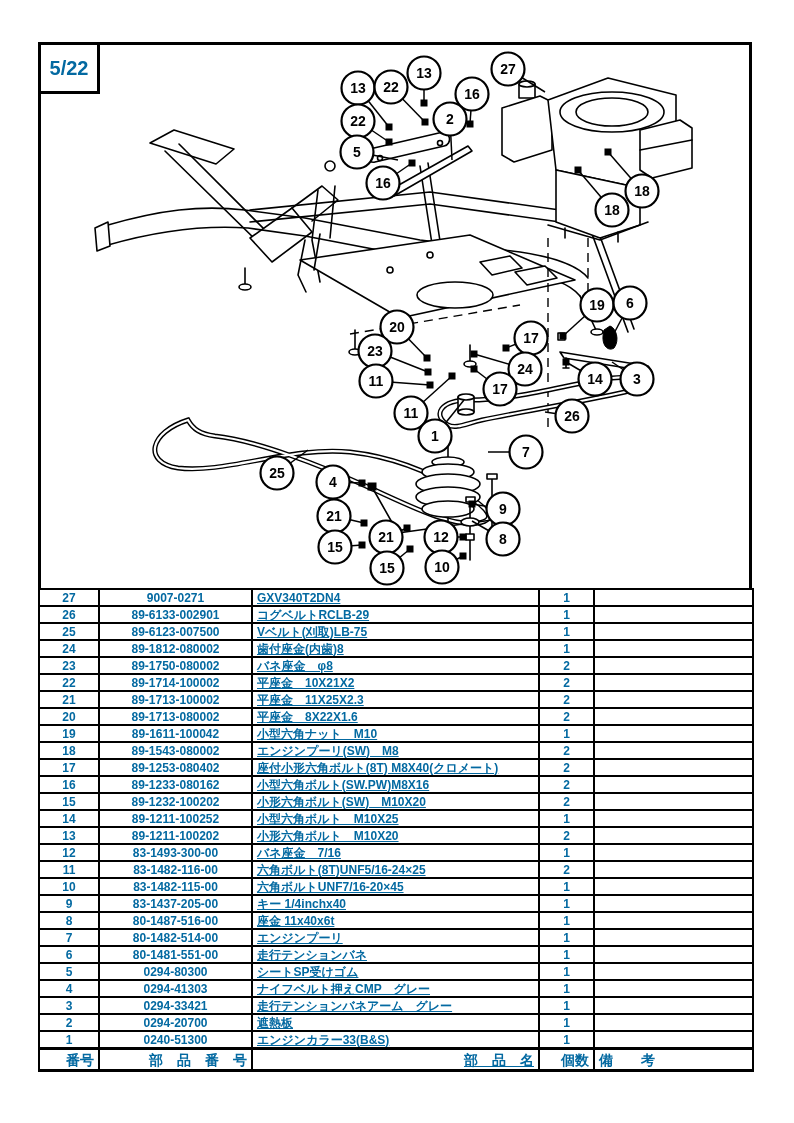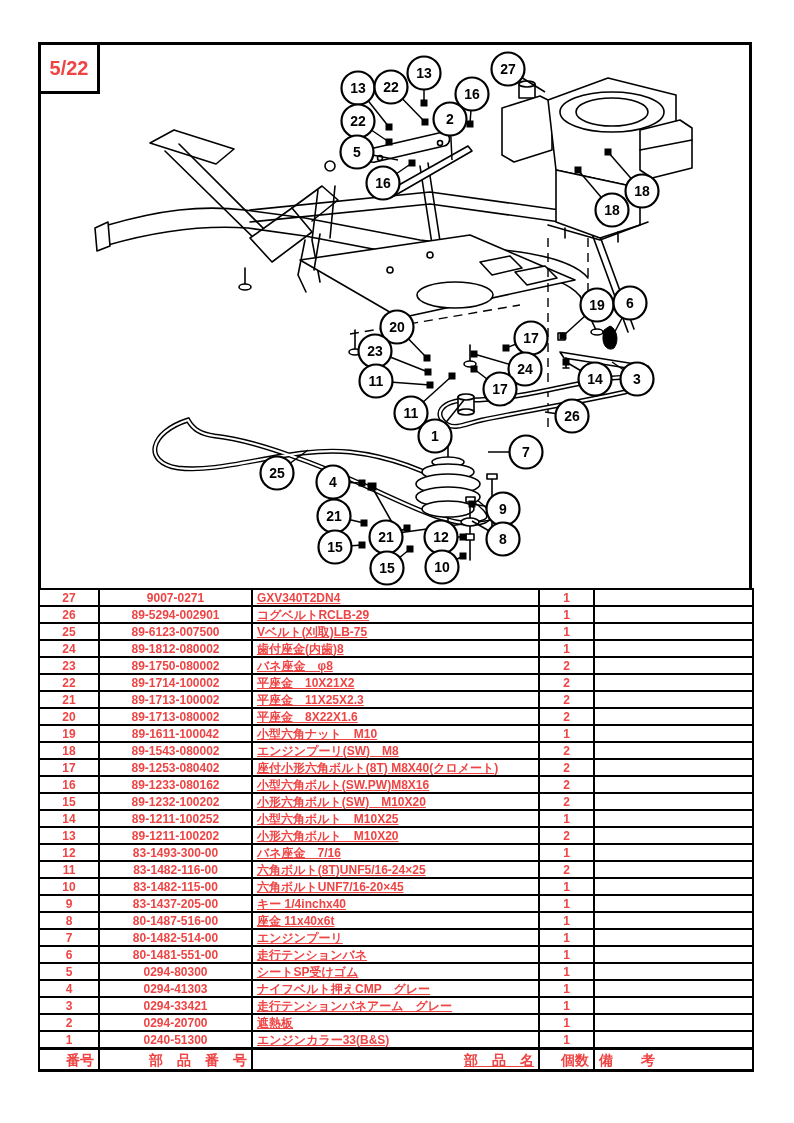--- a/index.html
+++ b/index.html
@@ -1,18 +1,18 @@
 <!DOCTYPE html>
 <html><head>
 <meta charset="utf-8">
 <style>
   html,body{margin:0;padding:0;background:#fff;}
   #page{
     position:relative;width:794px;height:1123px;background:#fff;
-    font-family:"Liberation Sans","DejaVu Sans",sans-serif;color:#ef4444;overflow:hidden;
+    font-family:"Liberation Sans","DejaVu Sans",sans-serif;color:#0369a1;overflow:hidden;
   }
   #border-box{
     position:absolute;left:38px;top:42px;width:714px;height:1024px;
     border:3px solid #000;box-sizing:border-box;
   }
   #title-box{
     position:absolute;left:38px;top:42px;width:62px;height:52px;
     border:3px solid #000;box-sizing:border-box;background:#fff;
     display:flex;align-items:center;justify-content:center;
     font-size:20px;font-weight:bold;z-index:5;
@@ -373,21 +373,21 @@
     <tbody>
         <tr>
           <td class="c-no">27</td>
           <td class="c-pn">9007-0271</td>
           <td class="c-name">GXV340T2DN4</td>
           <td class="c-qty">1</td>
           <td class="c-rem"></td>
         </tr>
         <tr>
           <td class="c-no">26</td>
-          <td class="c-pn">89-5294-002901</td>
+          <td class="c-pn">89-6133-002901</td>
           <td class="c-name">コグベルトRCLB-29</td>
           <td class="c-qty">1</td>
           <td class="c-rem"></td>
         </tr>
         <tr>
           <td class="c-no">25</td>
           <td class="c-pn">89-6123-007500</td>
           <td class="c-name">Vベルト(刈取)LB-75</td>
           <td class="c-qty">1</td>
           <td class="c-rem"></td>

